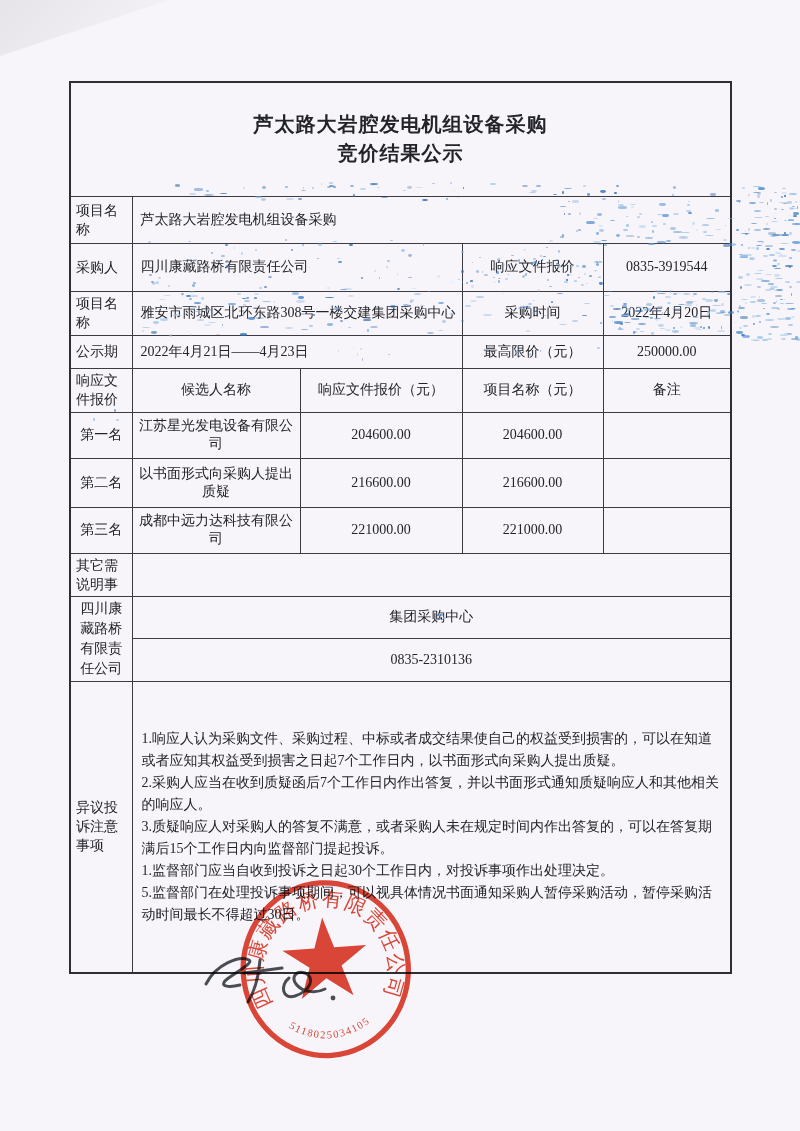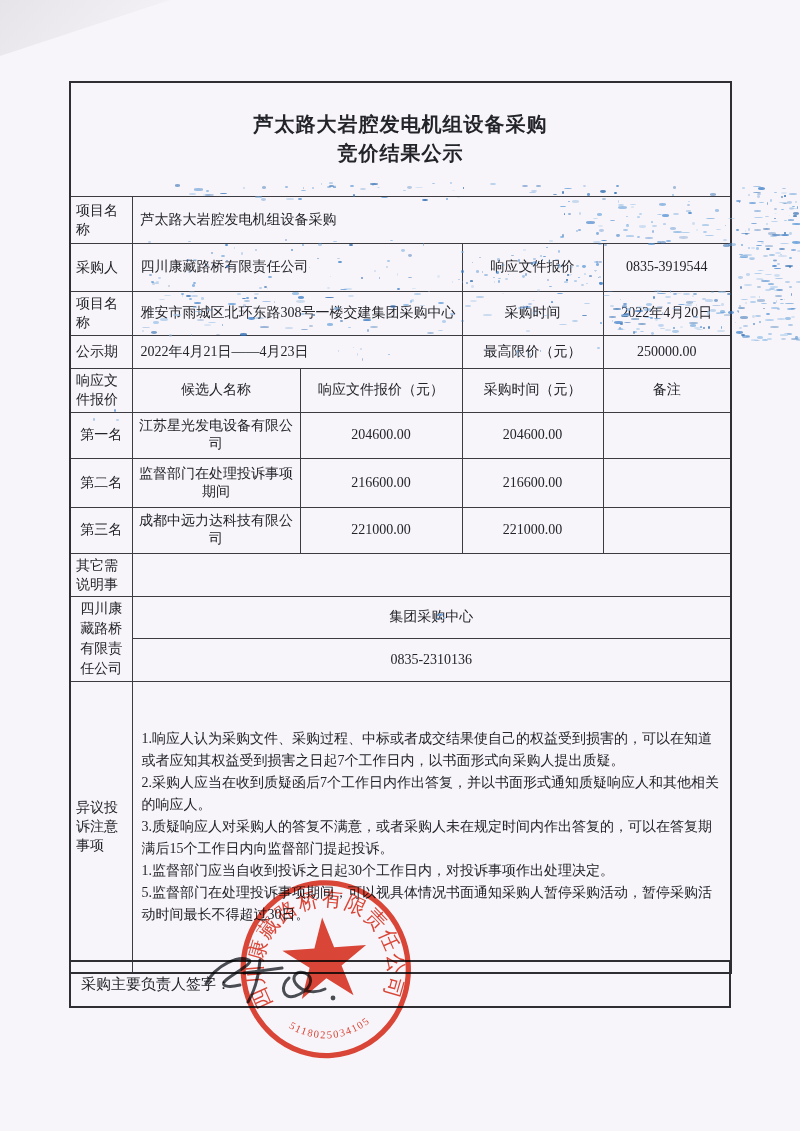--- a/index.html
+++ b/index.html
@@ -96,33 +96,33 @@
     <tr style="height:33px">
       <td class="lbl">公示期</td>
       <td colspan="2" class="val">2022年4月21日——4月23日</td>
       <td class="ctr">最高限价（元）</td>
       <td class="ctr">250000.00</td>
     </tr>
     <tr style="height:44px">
       <td class="lbl">响应文件报价</td>
       <td class="ctr">候选人名称</td>
       <td class="ctr">响应文件报价（元）</td>
-      <td class="ctr">采购时间（元）</td>
+      <td class="ctr">项目名称（元）</td>
       <td class="ctr">备注</td>
     </tr>
     <tr style="height:46px">
       <td class="ctr">第一名</td>
       <td class="ctr">江苏星光发电设备有限公司</td>
       <td class="ctr">204600.00</td>
       <td class="ctr">204600.00</td>
       <td class="ctr"></td>
     </tr>
     <tr style="height:49px">
       <td class="ctr">第二名</td>
-      <td class="ctr">监督部门在处理投诉事项期间</td>
+      <td class="ctr">以书面形式向采购人提出质疑</td>
       <td class="ctr">216600.00</td>
       <td class="ctr">216600.00</td>
       <td class="ctr"></td>
     </tr>
     <tr style="height:46px">
       <td class="ctr">第三名</td>
       <td class="ctr">成都中远力达科技有限公司</td>
       <td class="ctr">221000.00</td>
       <td class="ctr">221000.00</td>
       <td class="ctr"></td>
@@ -146,27 +146,20 @@
           <div>2.采购人应当在收到质疑函后7个工作日内作出答复，并以书面形式通知质疑响应人和其他相关的响应人。</div>
           <div>3.质疑响应人对采购人的答复不满意，或者采购人未在规定时间内作出答复的，可以在答复期满后15个工作日内向监督部门提起投诉。</div>
           <div>1.监督部门应当自收到投诉之日起30个工作日内，对投诉事项作出处理决定。</div>
           <div>5.监督部门在处理投诉事项期间，可以视具体情况书面通知采购人暂停采购活动，暂停采购活动时间最长不得超过30日。</div>
         </div>
       </td>
     </tr>
   </tbody>
     </table>
 
-  <table class="sign-table">
-    <tbody>
-        <tr>
-      <td>采购主要负责人签字：</td>
-    </tr>
-  </tbody>
-    </table>
 
   <svg class="handwriting" viewBox="0 0 165 64">
     <g fill="none" stroke="#33373d" stroke-width="3" stroke-linecap="round" opacity="0.88">
       <path d="M14,36 C24,16 48,7 57,12 C62,15 44,24 34,32 C27,38 36,40 48,37"></path>
       <path d="M68,12 C67,26 63,42 56,54"></path>
       <path d="M52,25 L90,20"></path>
       <path d="M97,30 C88,37 90,52 103,48 C118,43 124,30 113,25 C104,22 99,29 104,36 C110,44 123,46 133,41"></path>
       <circle cx="141" cy="50" r="2.4" fill="#33373d" stroke="none"></circle>
     </g>
   </svg>

